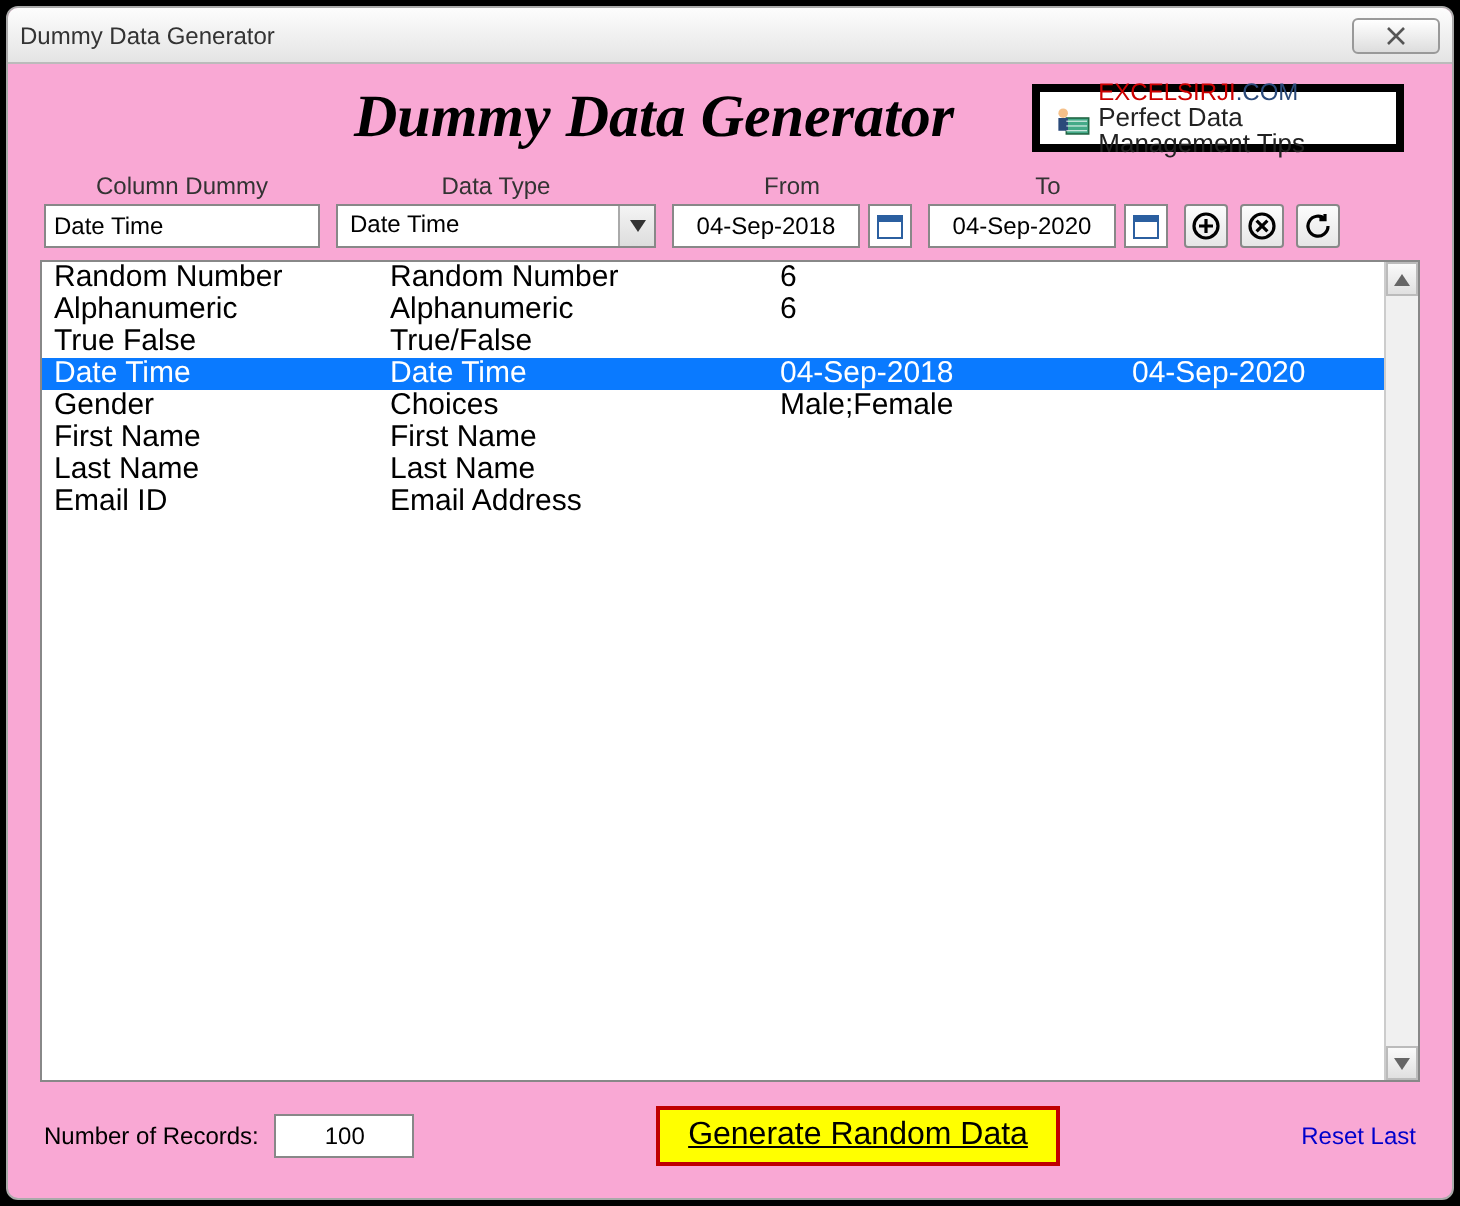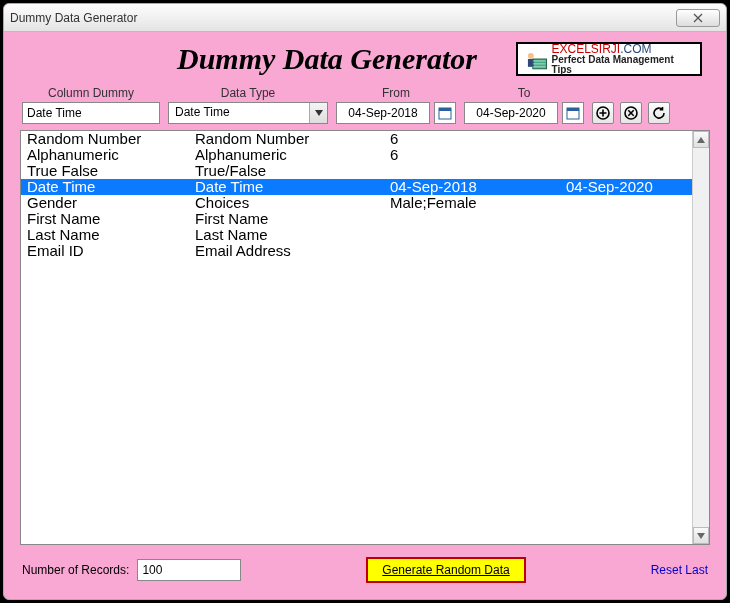--- a/index.html
+++ b/index.html
@@ -54,32 +54,32 @@
     .app-title {
       font-family: "Brush Script MT", cursive;
       font-style: italic;
       font-weight: bold;
       font-size: 30px;
       color: #000;
       flex: 1;
       text-align: center;
     }
     .logo-box {
-      border: 2px solid #000000;
+      border: 4px solid #000000;
       background: #fff;
       padding: 2px 6px;
       display: flex;
       align-items: center;
       gap: 4px;
       width: 186px;
       height: 34px;
     }
     .logo-icon { width: 24px; height: 24px; }
     .logo-text { display: flex; flex-direction: column; line-height: 1; }
-    .logo-sub { font-size: 10px; font-weight: bold; color: #222; }
+    .logo-sub { font-size: 13px; font-weight: normal; color: #222; }
     .labels-row {
       display: flex;
       gap: 8px;
       align-items: center;
       padding: 0 2px 2px 2px;
     }
     .col-label { text-align: center; color: #333; }
     .col-name { width: 138px; }
     .col-type { width: 160px; }
     .col-from { width: 120px; }
@@ -164,21 +164,21 @@
       align-items: center;
       padding: 12px 2px 4px 2px;
       gap: 8px;
     }
     .num-label { white-space: nowrap; }
     .gen-wrap { flex: 1; display: flex; justify-content: center; }
     .gen-btn {
       background: #ffff00;
       border: 2px solid #c00000;
       padding: 4px 14px;
-      font-size: 12px;
+      font-size: 16px;
       text-decoration: underline;
       color: #000;
       cursor: pointer;
     }
     .reset-link {
       color: #0000cc;
       text-decoration: none;
       cursor: pointer;
     }
   </style>
@@ -349,20 +349,20 @@
         <div class="sb-btn">
           <svg width="8" height="6" viewBox="0 0 8 6">
               <path d="M0 0 L8 0 L4 6 Z" fill="#666"></path>
             </svg>
         </div>
       </div>
     </div>
 
     <div class="footer-row">
       <span class="num-label">Number of Records:</span>
-      <input class="text-input" style="width: 104px;" value="100">
+      <input class="text-input" style="width: 70px; text-align: center;" value="100">
       <div class="gen-wrap">
         <button class="gen-btn">Generate Random Data</button>
       </div>
       <a class="reset-link">Reset Last</a>
     </div>
   </div>
 </div>
 
 </body></html>

